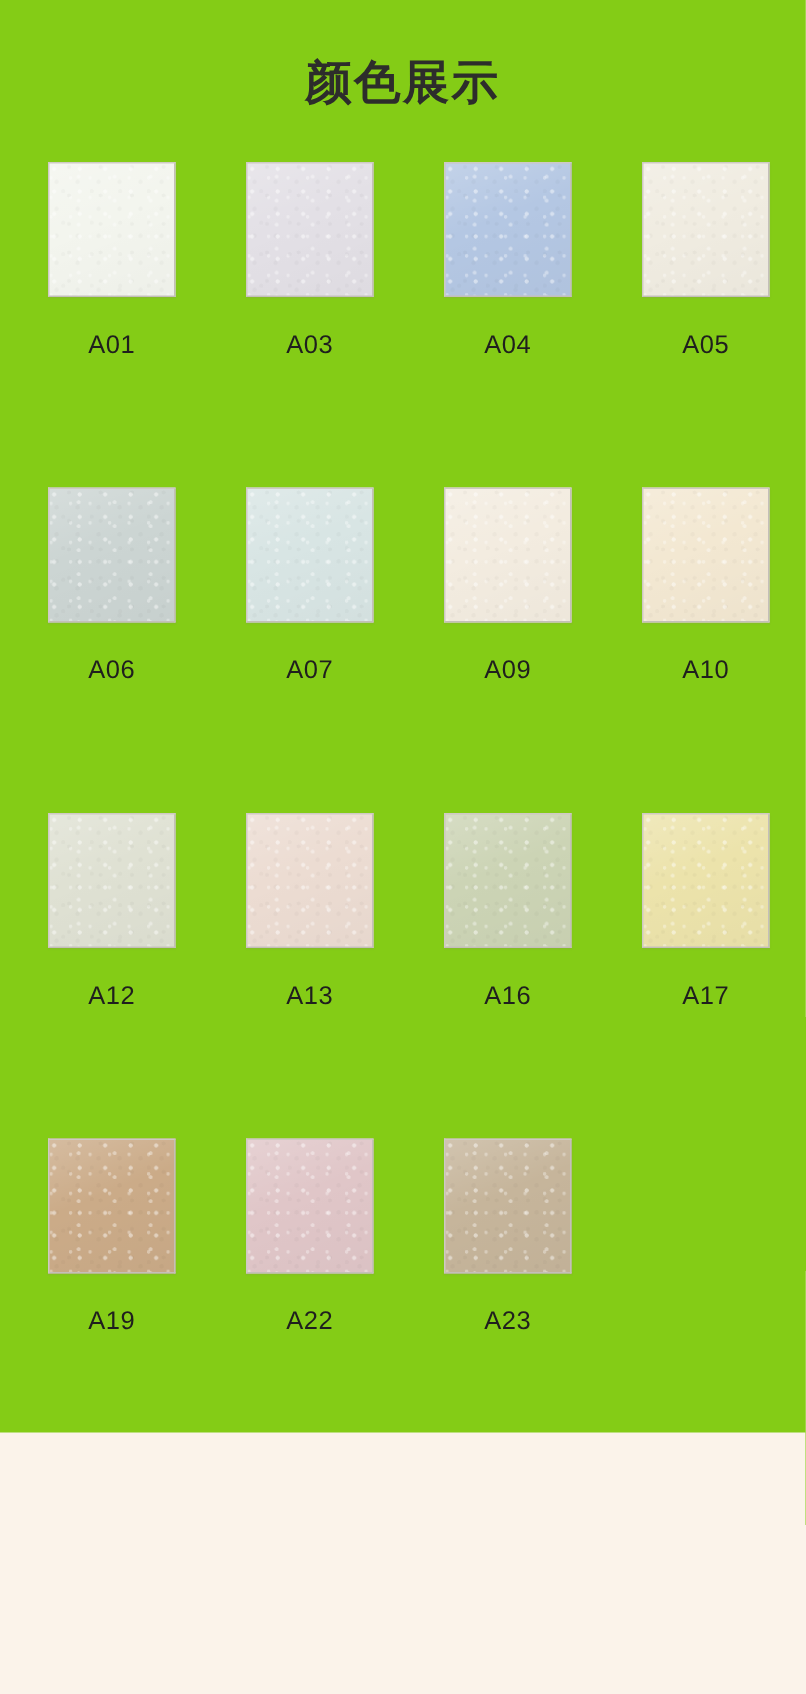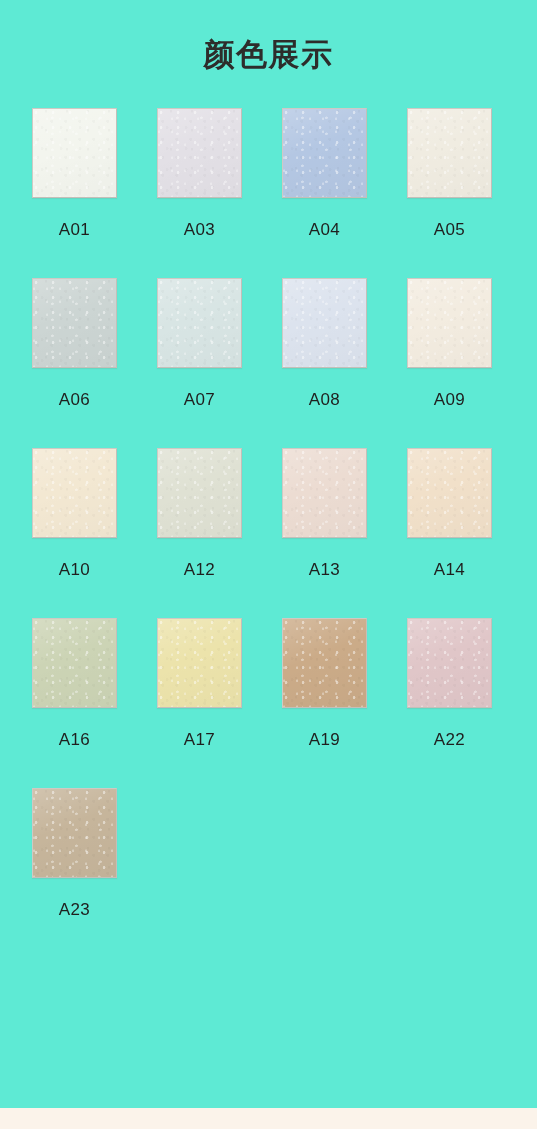--- a/index.html
+++ b/index.html
@@ -12,22 +12,22 @@
 
   body {
     background: #fbf3ea;
     font-family: "Liberation Sans", "DejaVu Sans", sans-serif;
     overflow: hidden;
   }
 
   .page {
     position: relative;
     width: 537px;
-    height: 1108px;
-    background: #5eead4;
+    height: 955px;
+    background: #84cc16;
     padding: 0;
   }
 
   
   .title-bar {
     width: 100%;
     height: 108px;
     display: flex;
     align-items: center;
     justify-content: center;
@@ -44,20 +44,21 @@
 
   
   .swatch-grid {
     width: 537px;
     padding: 0 32px;
     display: grid;
     grid-template-columns: repeat(4, 85px);
     column-gap: 40px;
     row-gap: 0;
     justify-content: start;
+    gap: 47px;
   }
 
   .swatch-cell {
     width: 85px;
     height: 170px;
     display: flex;
     flex-direction: column;
     align-items: center;
   }
 
@@ -136,42 +137,34 @@
       </div>
       <div class="swatch-cell">
         <div class="swatch-chip" style="background-color: rgb(204, 213, 211);"></div>
         <div class="swatch-label">A06</div>
       </div>
       <div class="swatch-cell">
         <div class="swatch-chip" style="background-color: rgb(216, 229, 228);"></div>
         <div class="swatch-label">A07</div>
       </div>
       <div class="swatch-cell">
-        <div class="swatch-chip" style="background-color: rgb(220, 227, 238);"></div>
-        <div class="swatch-label">A08</div>
-      </div>
-      <div class="swatch-cell">
         <div class="swatch-chip" style="background-color: rgb(243, 236, 224);"></div>
         <div class="swatch-label">A09</div>
       </div>
       <div class="swatch-cell">
         <div class="swatch-chip" style="background-color: rgb(243, 232, 210);"></div>
         <div class="swatch-label">A10</div>
       </div>
       <div class="swatch-cell">
         <div class="swatch-chip" style="background-color: rgb(223, 225, 211);"></div>
         <div class="swatch-label">A12</div>
       </div>
       <div class="swatch-cell">
         <div class="swatch-chip" style="background-color: rgb(236, 220, 210);"></div>
         <div class="swatch-label">A13</div>
-      </div>
-      <div class="swatch-cell">
-        <div class="swatch-chip" style="background-color: rgb(241, 224, 201);"></div>
-        <div class="swatch-label">A14</div>
       </div>
       <div class="swatch-cell">
         <div class="swatch-chip" style="background-color: rgb(204, 212, 181);"></div>
         <div class="swatch-label">A16</div>
       </div>
       <div class="swatch-cell">
         <div class="swatch-chip" style="background-color: rgb(236, 227, 171);"></div>
         <div class="swatch-label">A17</div>
       </div>
       <div class="swatch-cell">

